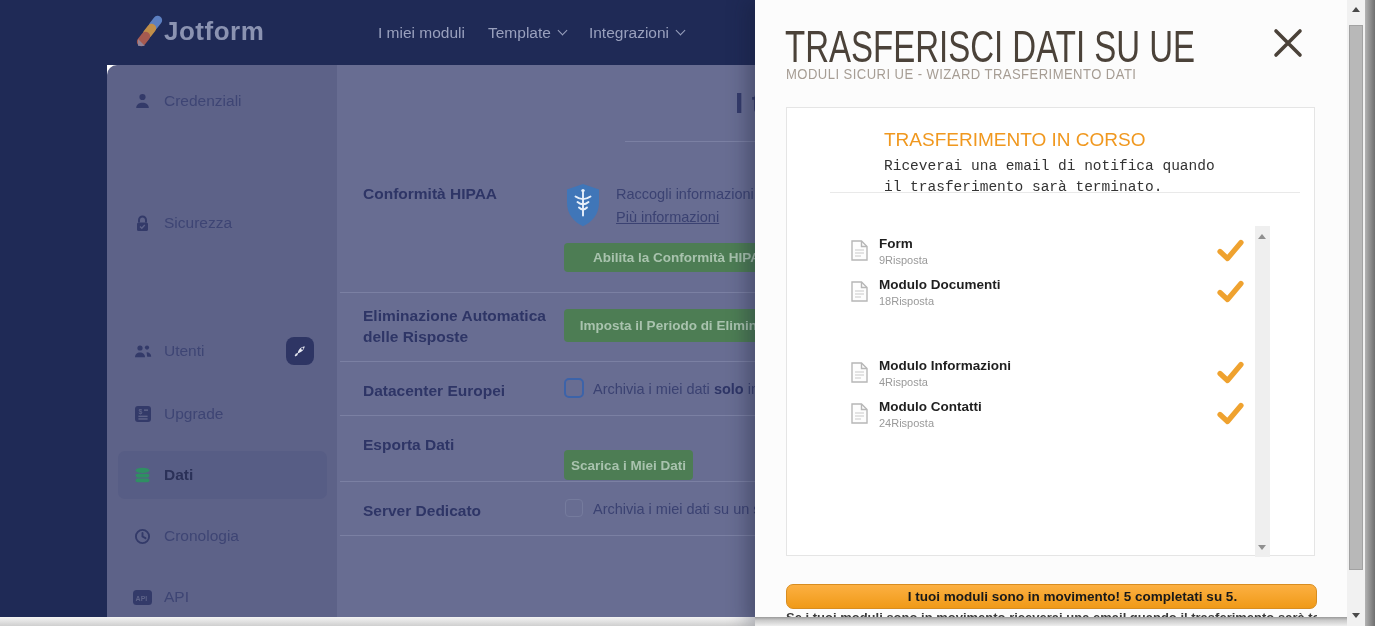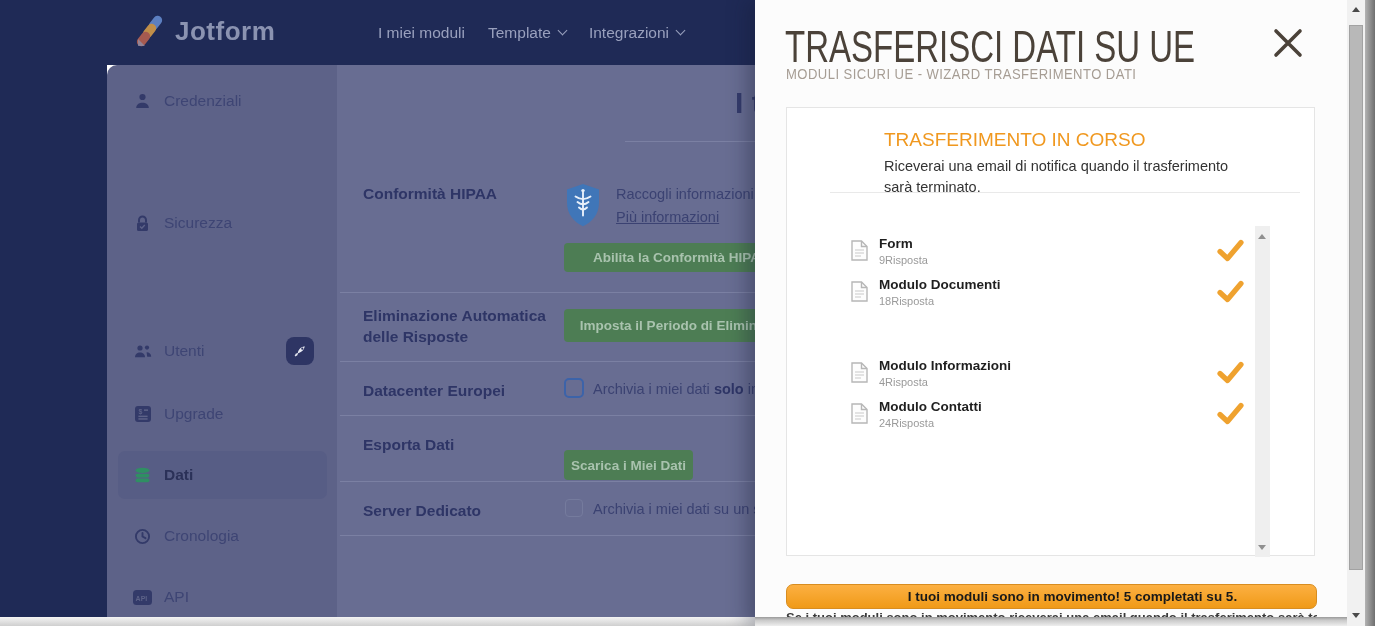--- a/index.html
+++ b/index.html
@@ -7,21 +7,21 @@
   .stage { position:relative; width:1375px; height:626px; background:#fff; overflow:hidden; }
 
   
   .hdr { position:absolute; left:0; top:0; width:1375px; height:65px; background:#1f2a56; }
   .left-rail { position:absolute; left:0; top:65px; width:107px; height:552px; background:#1f2a56; }
   .sidebar { position:absolute; left:107px; top:65px; width:230px; height:552px; background:#5d6288; border-top-left-radius:10px; }
   .main { position:absolute; left:337px; top:65px; width:1038px; height:552px; background:#686d92; }
   .page-bottom { position:absolute; left:0; top:617px; width:755px; height:9px; background:linear-gradient(to bottom,#f4f4f4,#cfcfcf); }
 
   
-  .logo { position:absolute; left:138px; top:15px; display:flex; align-items:center; gap:11px; }
+  .logo { position:absolute; left:138px; top:15px; display:flex; align-items:center; }
   .logo-mark { position:relative; width:26px; height:32px; }
   .lb { position:absolute; width:9px; height:16px; border-radius:4.5px; transform:rotate(38deg); }
   .lb.b1 { left:13px; top:0;  background:#5c7fc0; }
   .lb.b2 { left:7px;  top:8px; background:#c08e49; }
   .lb.b3 { left:1px;  top:16px; background:#a65a50; }
   .logo-tri { position:absolute; left:0; top:24px; width:0; height:0; border-left:7px solid #8b93b1; border-top:7px solid transparent; opacity:.7; }
   .logo-text { color:#8b93b1; font-size:26px; font-weight:bold; letter-spacing:.5px; }
   .nav { position:absolute; left:378px; top:0; height:65px; display:flex; align-items:center; gap:23px; color:#99a0bd; font-size:15.5px; }
   .nav-item { display:flex; align-items:center; cursor:pointer; white-space:nowrap; }
   .caret { width:7px; height:7px; border-right:1.7px solid currentColor; border-bottom:1.7px solid currentColor; transform:rotate(45deg); display:inline-block; margin-left:8px; margin-top:-4px; }
@@ -44,21 +44,21 @@
   .chk.gray { width:18px; height:18px; border:1.5px solid #757b9d; border-radius:4px; }
   .bold-navy { font-weight:bold; color:#2e3566; }
 
   
   .panel { position:absolute; left:755px; top:0; width:620px; height:626px; background:#fcfcfc; box-shadow:-8px 0 18px rgba(20,25,50,.35); }
   .p-title { position:absolute; left:30px; top:22px; font-size:44px; font-weight:300; color:#4b4239; white-space:nowrap; transform:scaleX(.75); transform-origin:left top; }
   .p-sub { position:absolute; left:31px; top:66px; font-size:14.5px; color:#a69d94; letter-spacing:.5px; white-space:nowrap; transform:scaleX(.9); transform-origin:left top; }
   .p-close { position:absolute; left:515px; top:25px; width:36px; height:36px; cursor:pointer; display:flex; align-items:center; justify-content:center; }
   .card { position:absolute; left:31px; top:107px; width:529px; height:449px; background:#fff; border:1px solid #e5e5e5; }
   .c-status-title { position:absolute; left:97px; top:21px; font-size:19px; color:#f0981f; white-space:nowrap; }
-  .c-status-text { position:absolute; left:97px; top:48px; width:350px; font-size:14.5px; color:#333; line-height:21px; }
+  .c-status-text { position:absolute; left:97px; top:48px; width:350px; font-size:14.5px; color:#333; line-height:21px;font-family:Liberation Mono, monospace; }
   .c-div { position:absolute; left:43px; top:84px; width:470px; height:1px; background:#e9e9e9; }
   .form-list { position:absolute; left:0; top:126px; width:462px; height:205px; }
   .f-row { position:absolute; left:0; width:462px; height:40px; }
   .f-icon { position:absolute; left:64px; top:6px; }
   .f-name { position:absolute; left:92px; top:2px; font-size:13.5px; font-weight:bold; color:#1f1f1f; white-space:nowrap; }
   .f-count { position:absolute; left:92px; top:20px; font-size:11px; color:#9a9a9a; white-space:nowrap; }
   .f-check { position:absolute; left:430px; top:5px; }
   .c-scroll { position:absolute; left:468px; top:118px; width:15px; height:331px; background:#efefef; }
   .tri-up { width:0; height:0; border-left:4px solid transparent; border-right:4px solid transparent; border-bottom:5px solid #8f8f8f; }
   .tri-dn { width:0; height:0; border-left:4px solid transparent; border-right:4px solid transparent; border-top:5px solid #8f8f8f; }

